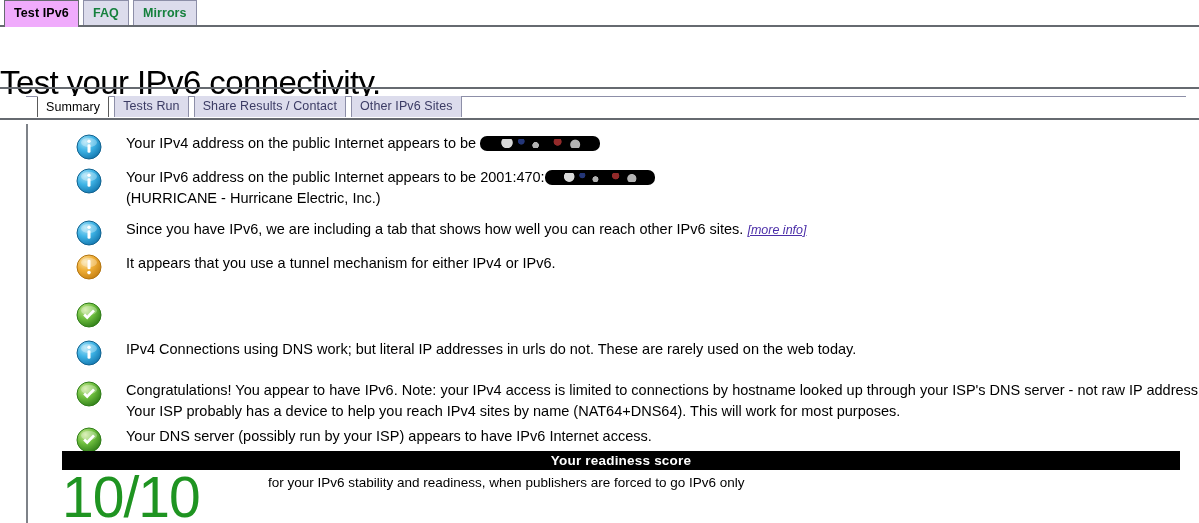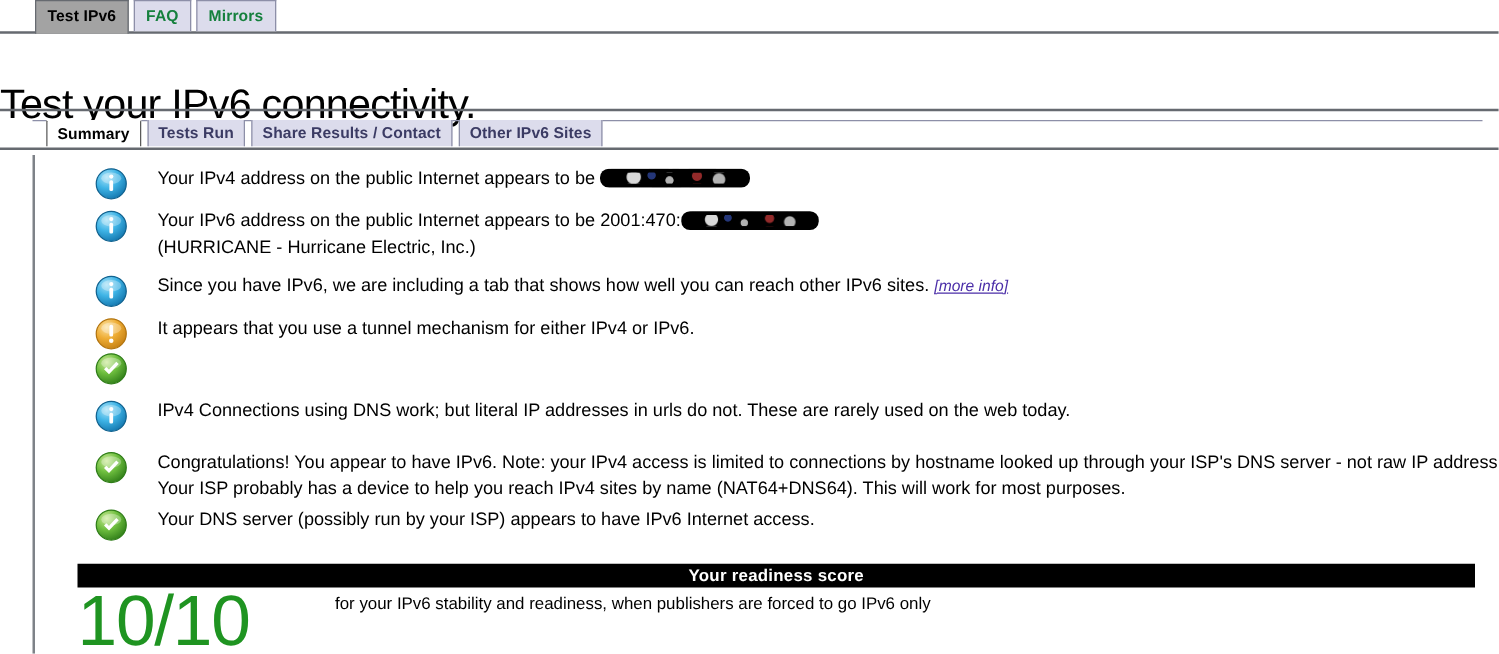--- a/index.html
+++ b/index.html
@@ -36,25 +36,24 @@
     font-size: 12.5px;
     font-weight: bold;
     vertical-align: top;
     border: 1px solid #8d8fa8;
     border-bottom: none;
     background: #dcdcec;
     color: #15803d;
     letter-spacing: 0.1px;
   }
   .site-tab.active {
-    background: #a3a3a3;
+    background: #f0abfc;
     color: #000000;
     border-color: #666a70;
     height: 27px;
-    margin-left: 24px;
   }
 
   
   .page-heading {
     position: absolute;
     left: 0; top: 42px;
     font-size: 33px;
     font-weight: normal;
     letter-spacing: -0.6px;
     line-height: 38px;
@@ -83,21 +82,21 @@
     border-top: 1px solid #8d8fa8;
   }
   .ptab {
     display: inline-block;
     box-sizing: border-box;
     height: 21px;
     line-height: 18px;
     padding: 1px 8px 16px 8px;
     margin-right: 5px;
     font-size: 12.5px;
-    font-weight: bold;
+    font-weight: normal;
     vertical-align: top;
     border: 1px solid #8d8fa8;
     border-top: none;
     border-bottom: none;
     background: #dcdcec;
     color: #3b3b64;
     letter-spacing: 0.1px;
     position: relative;
     top: -1px;
   }
@@ -285,21 +284,21 @@
         <ellipse cx="13" cy="8.6" rx="8" ry="4.6" fill="#ffffff" opacity="0.30"></ellipse>
         <circle cx="13" cy="7.2" r="1.7" fill="#ffffff"></circle>
         <rect x="11.5" y="10.2" width="3" height="8.6" rx="1.3" fill="#ffffff"></rect>
       </svg>
     </span>
     <div class="txt">
       <span>Since you have IPv6, we are including a tab that shows how well you can reach other IPv6 sites. </span><span class="moreinfo">[more info]</span>
     </div>
   </div>
 
-  <div class="row" style="margin-bottom:4px;">
+  <div class="row" style="margin-bottom:24px;">
     <span class="icon">
       <svg viewBox="0 0 26 26">
         <defs>
             <radialGradient id="gw1" cx="35%" cy="28%" r="78%">
           <stop offset="0%" stop-color="#fbe3a6"></stop>
               <stop offset="48%" stop-color="#efae36"></stop>
           <stop offset="100%" stop-color="#c57f12"></stop>
             </radialGradient>
           </defs>
         <circle cx="13" cy="13" r="12" fill="url(#gw1)" stroke="#b2740f" stroke-width="1"></circle>

